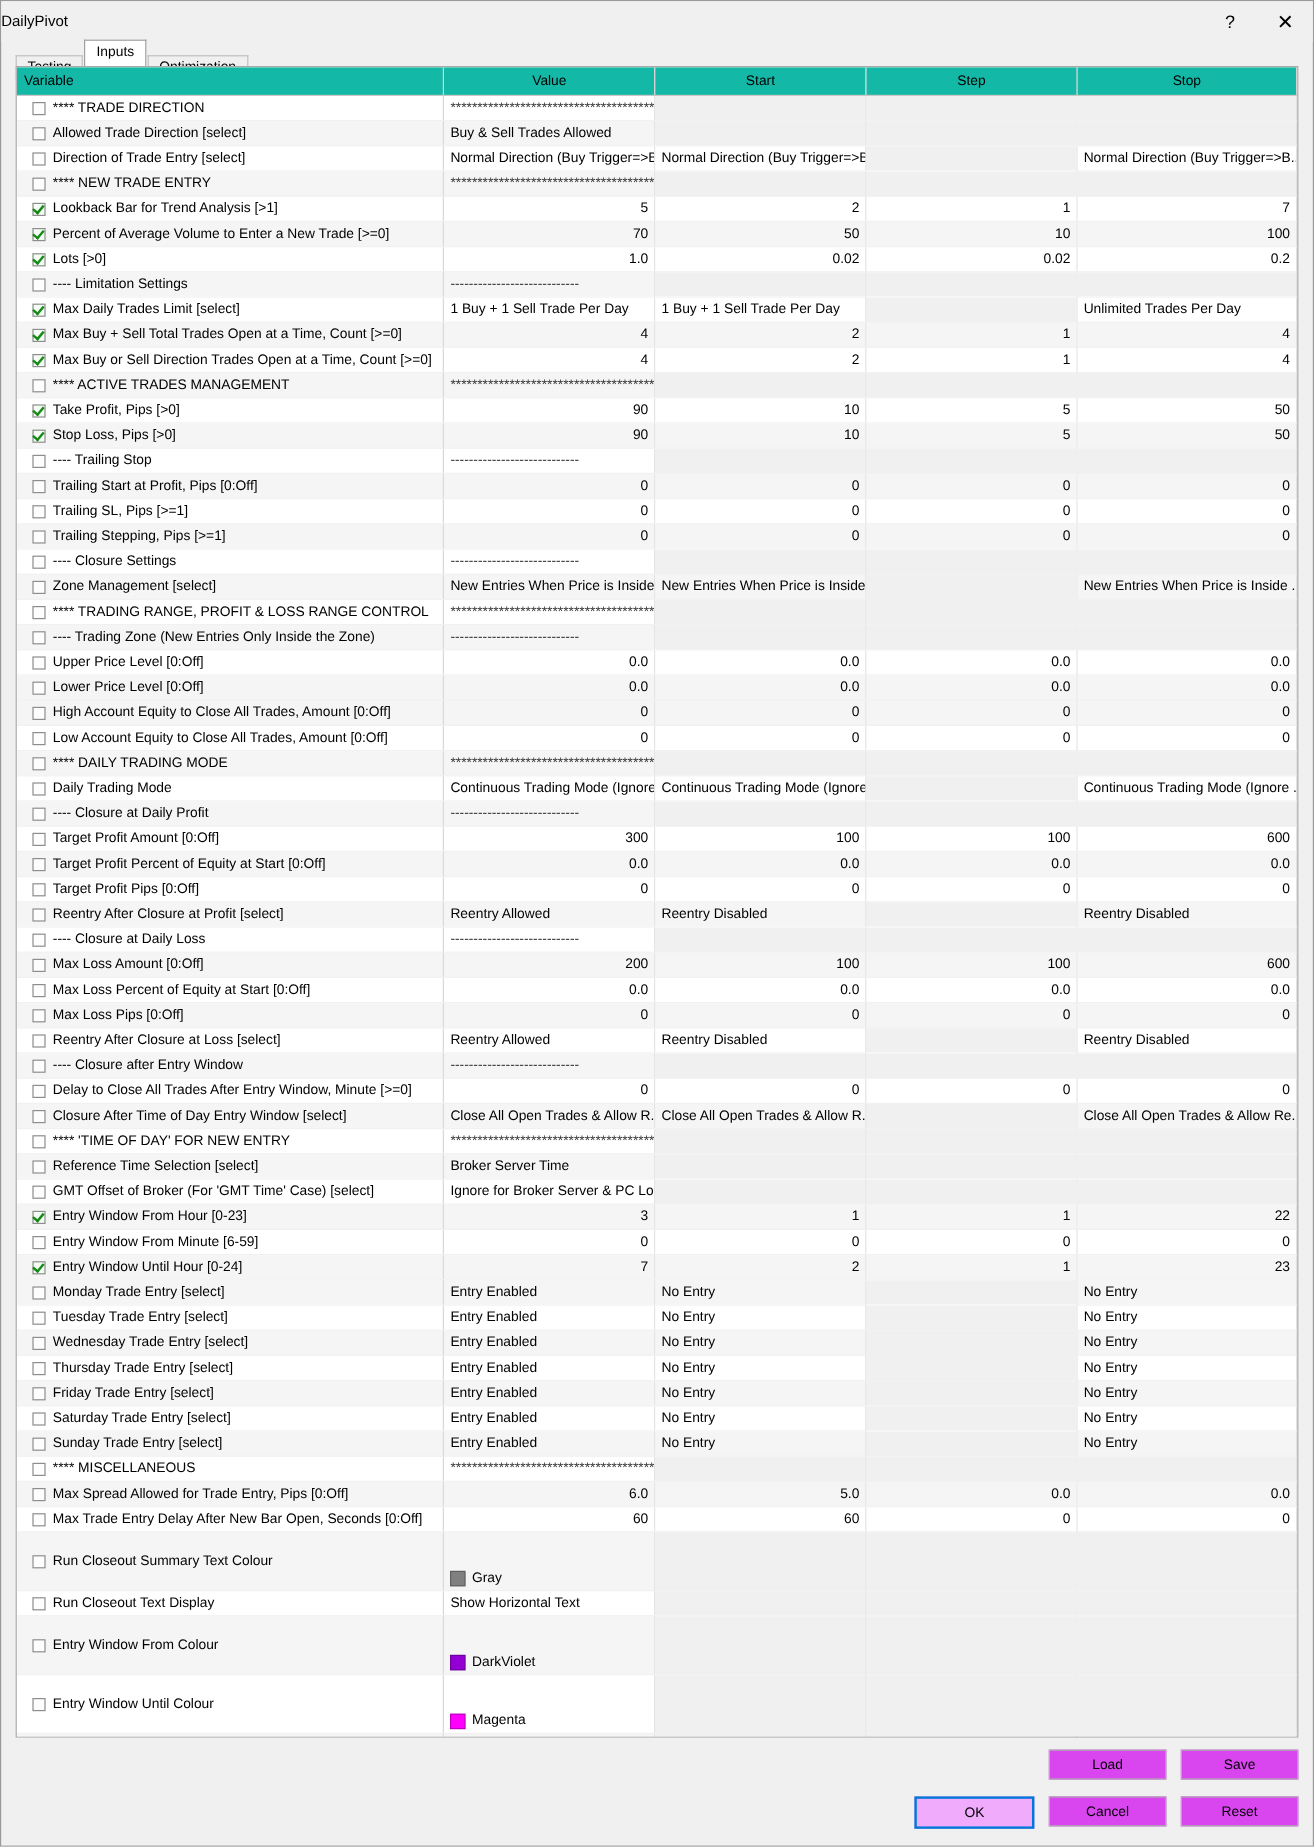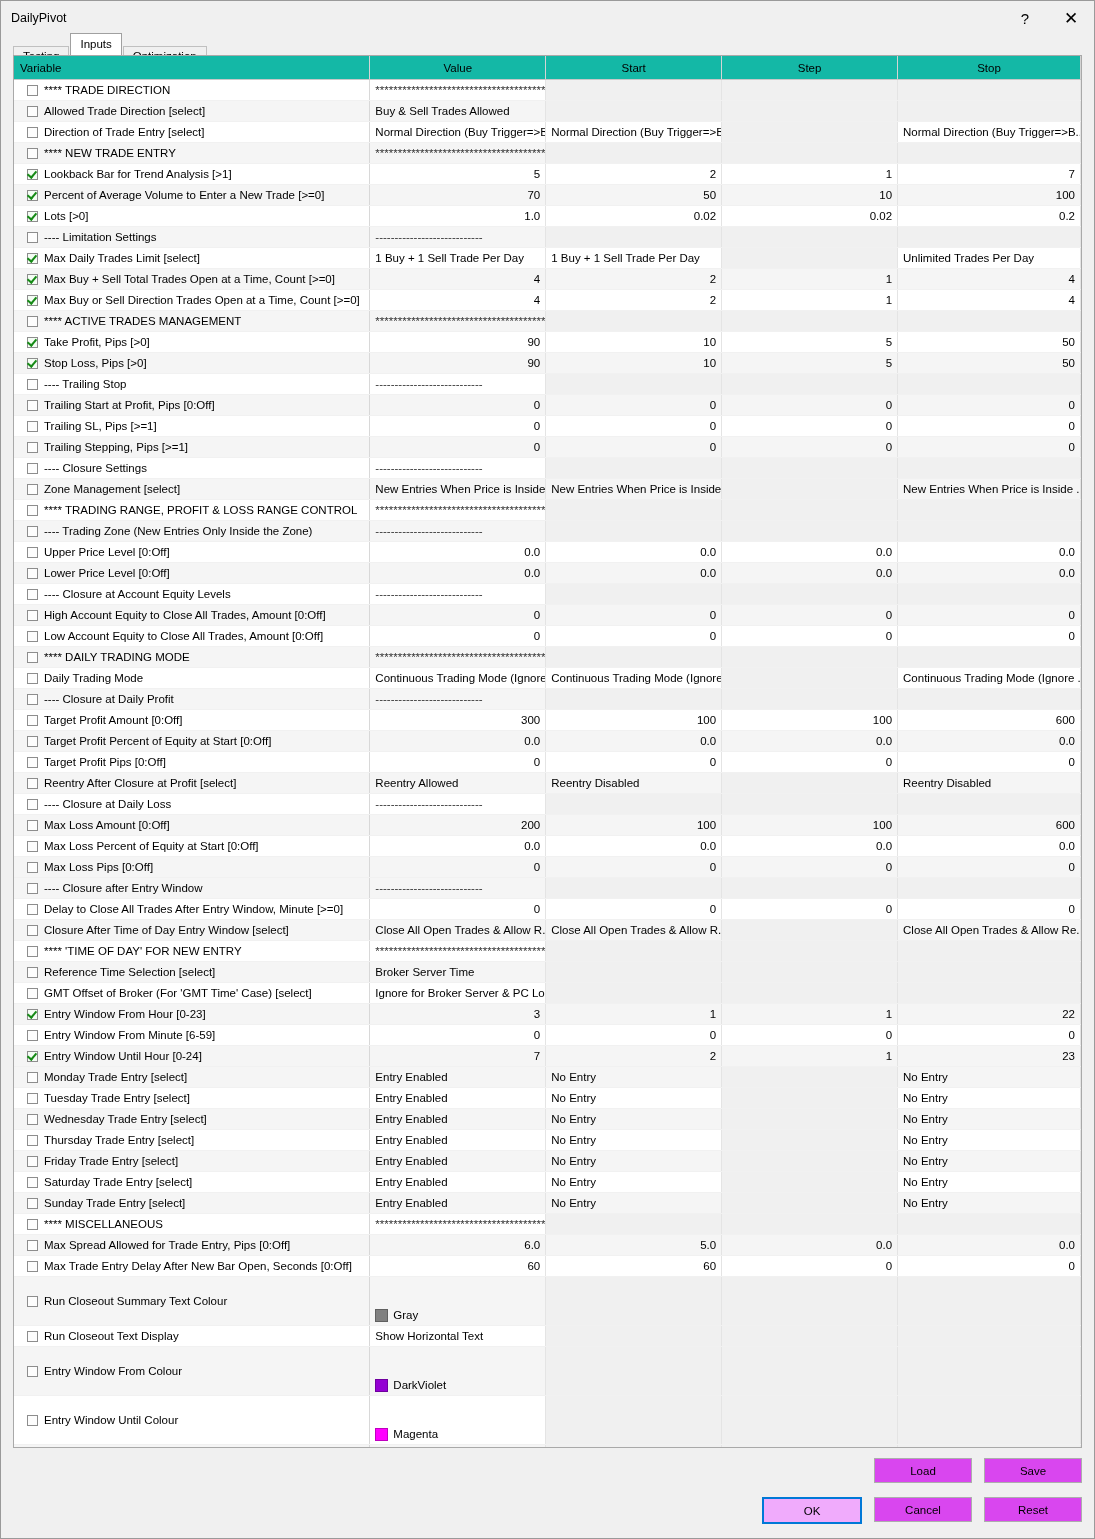--- a/index.html
+++ b/index.html
@@ -22,21 +22,20 @@
     flex-direction: column;
     position: relative;
   }
   
   .titlebar {
     height: 34px;
     flex: 0 0 34px;
     display: flex;
     align-items: center;
     background: #f0f0f0;
-    padding-left: 10px;
   }
   .titlebar .title {
     font-size: 12.5px;
     color: #000;
   }
   .titlebar .tb-buttons {
     margin-left: auto;
     display: flex;
     align-items: center;
     height: 34px;
@@ -512,32 +511,20 @@
               <div class="cellwrap">
                 <span class="cb"></span>
                 <span class="lbl">Lower Price Level [0:Off]</span>
               </div>
             </td>
             <td class="num">0.0</td>
             <td class="num">0.0</td>
             <td class="num">0.0</td>
             <td class="num">0.0</td>
           </tr>
-          <tr>
-            <td class="var">
-              <div class="cellwrap">
-                <span class="cb"></span>
-                <span class="lbl">---- Closure at Account Equity Levels</span>
-              </div>
-            </td>
-            <td class="txt"><span class="dots">----------------------------</span></td>
-            <td class="blank"></td>
-            <td class="blank"></td>
-            <td class="blank"></td>
-          </tr>
           <tr class="alt">
             <td class="var">
               <div class="cellwrap">
                 <span class="cb"></span>
                 <span class="lbl">High Account Equity to Close All Trades, Amount [0:Off]</span>
               </div>
             </td>
             <td class="num">0</td>
             <td class="num">0</td>
             <td class="num">0</td>
@@ -679,20 +666,32 @@
             <td class="var">
               <div class="cellwrap">
                 <span class="cb"></span>
                 <span class="lbl">Max Loss Pips [0:Off]</span>
               </div>
             </td>
             <td class="num">0</td>
             <td class="num">0</td>
             <td class="num">0</td>
             <td class="num">0</td>
+          </tr>
+          <tr>
+            <td class="var">
+              <div class="cellwrap">
+                <span class="cb"></span>
+                <span class="lbl">Reentry After Closure at Loss [select]</span>
+              </div>
+            </td>
+            <td class="txt">Reentry Allowed</td>
+            <td class="txt">Reentry Disabled</td>
+            <td class="blank"></td>
+            <td class="txt">Reentry Disabled</td>
           </tr>
           <tr class="alt">
             <td class="var">
               <div class="cellwrap">
                 <span class="cb"></span>
                 <span class="lbl">---- Closure after Entry Window</span>
               </div>
             </td>
             <td class="txt"><span class="dots">----------------------------</span></td>
             <td class="blank"></td>

